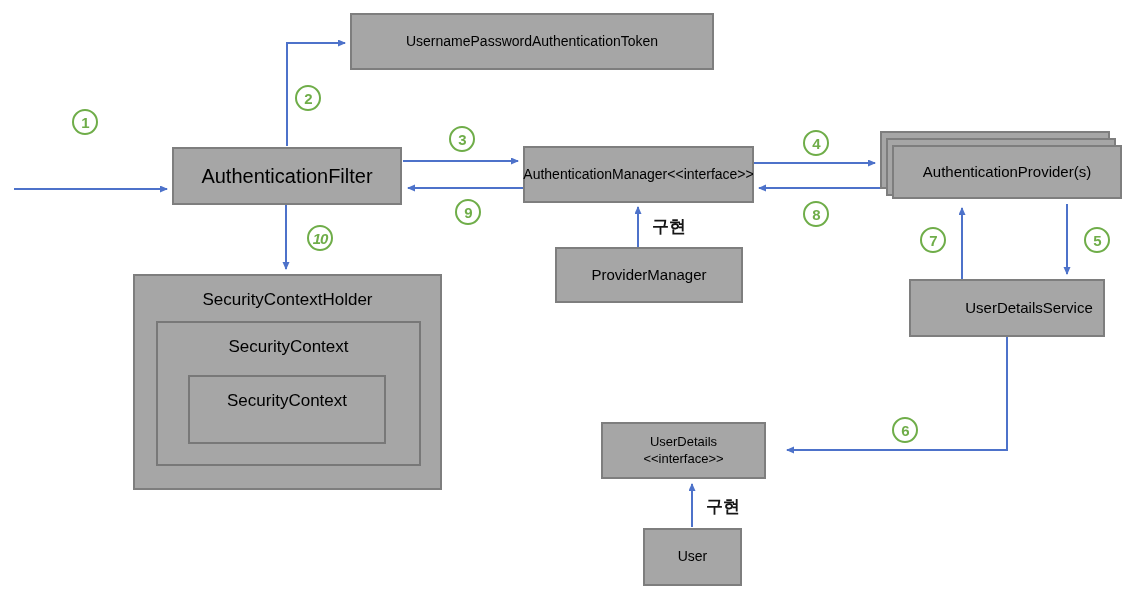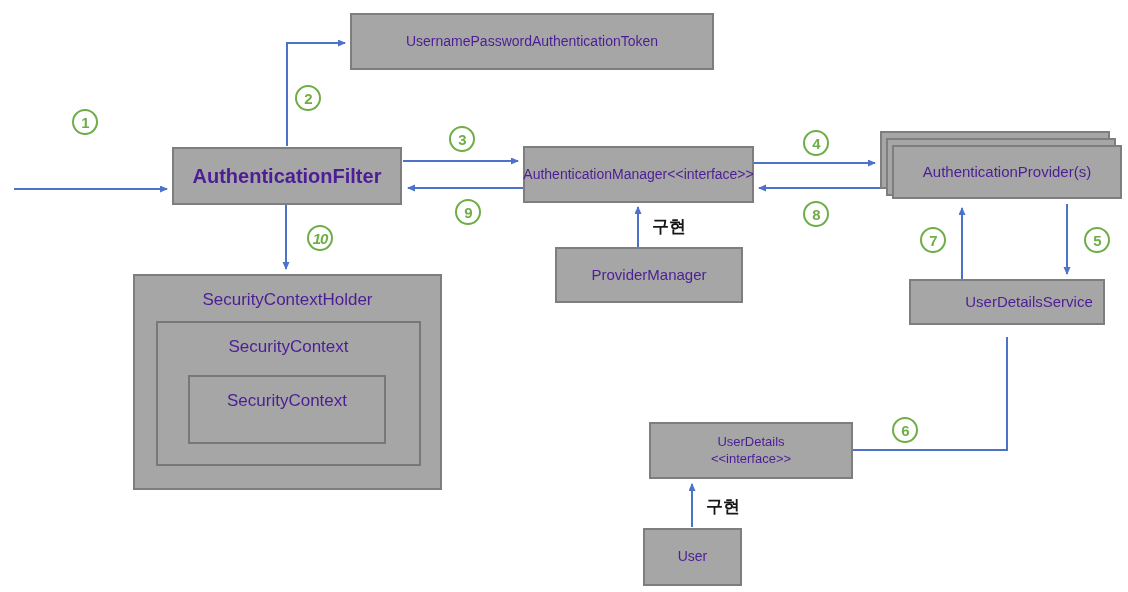--- a/index.html
+++ b/index.html
@@ -20,21 +20,21 @@
     left: 0; top: 0;
     width: 1128px;
     height: 592px;
     pointer-events: none;
   }
   .box {
     position: absolute;
     background: #a6a6a6;
     border: 2px solid #7e7e7e;
     box-sizing: border-box;
-    color: #4c1d95;
+    color: #000000;
     display: flex;
     align-items: center;
     justify-content: center;
     text-align: center;
     line-height: 1.25;
   }
   .box.top-label {
     align-items: flex-start;
     padding-top: 13px;
   }
@@ -98,46 +98,46 @@
       <polyline points="1067,204 1067,274" marker-end="url(#ah)"></polyline>
       <polyline points="1007,337 1007,450 787,450" marker-end="url(#ah)"></polyline>
       <polyline points="692,527 692,484" marker-end="url(#ah)"></polyline>
     </g>
   </svg>
 
   <div class="box fs14" style="left:350px; top:13px; width:364px; height:57px;">
     <span>UsernamePasswordAuthenticationToken</span>
   </div>
 
-  <div class="box fs20" style="left:172px; top:147px; width:230px; height:58px;font-weight:bold;">
+  <div class="box fs20" style="left:172px; top:147px; width:230px; height:58px;">
     <span>AuthenticationFilter</span>
   </div>
 
   <div class="box fs14" style="left:523px; top:146px; width:231px; height:57px; flex-direction:row;">
     <span>AuthenticationManager</span>
     <span>&lt;&lt;interface&gt;&gt;</span>
   </div>
 
   <div class="box fs15" style="left:555px; top:247px; width:188px; height:56px;">
     <span>ProviderManager</span>
   </div>
 
   <div style="position:absolute; left:880px; top:131px; width:242px; height:72px;">
     <div class="stack-layer" style="left:0; top:0; width:230px; height:58px;"></div>
     <div class="stack-layer" style="left:6px; top:7px; width:230px; height:58px;"></div>
     <div class="box fs15" style="left:12px; top:14px; width:230px; height:54px;">
       <span>AuthenticationProvider(s)</span>
     </div>
   </div>
 
-  <div class="box fs15" style="left:909px; top:279px; width:196px; height:46px;padding-left:44px;">
+  <div class="box fs15" style="left:909px; top:279px; width:196px; height:58px;padding-left:44px;">
     <span>UserDetailsService</span>
   </div>
 
-  <div class="box fs13" style="left:601px; top:422px; width:204px; height:57px; flex-direction:column;margin-left:48px;">
+  <div class="box fs13" style="left:601px; top:422px; width:165px; height:57px; flex-direction:column;">
     <span>UserDetails</span>
     <span>&lt;&lt;interface&gt;&gt;</span>
   </div>
 
   <div class="box fs14" style="left:643px; top:528px; width:99px; height:58px;">
     <span>User</span>
   </div>
 
   <div class="box top-label fs17" style="left:133px; top:274px; width:309px; height:216px;">
     <span>SecurityContextHolder</span>

